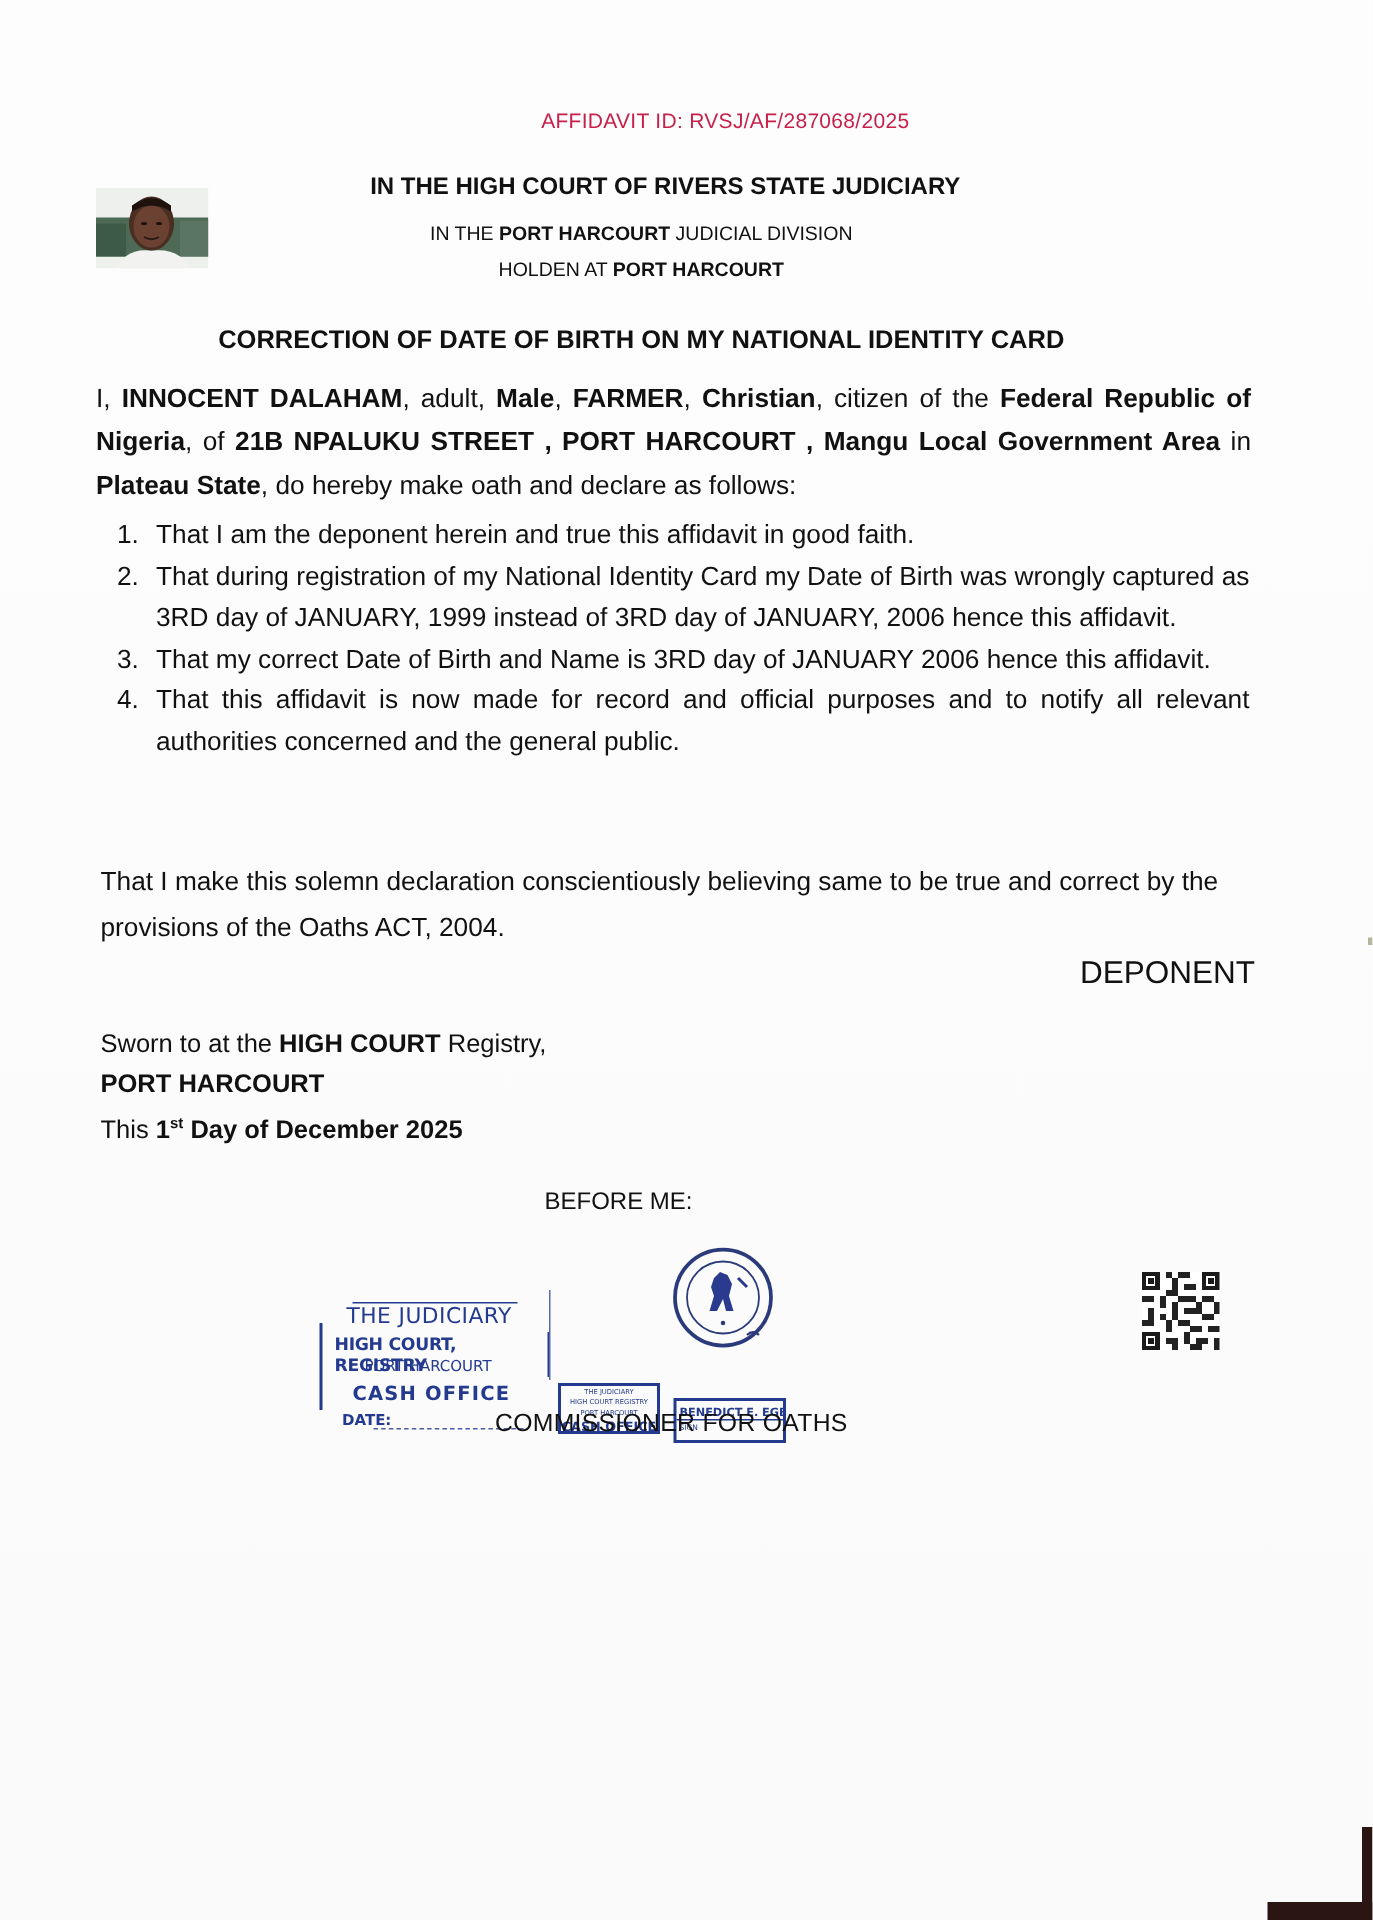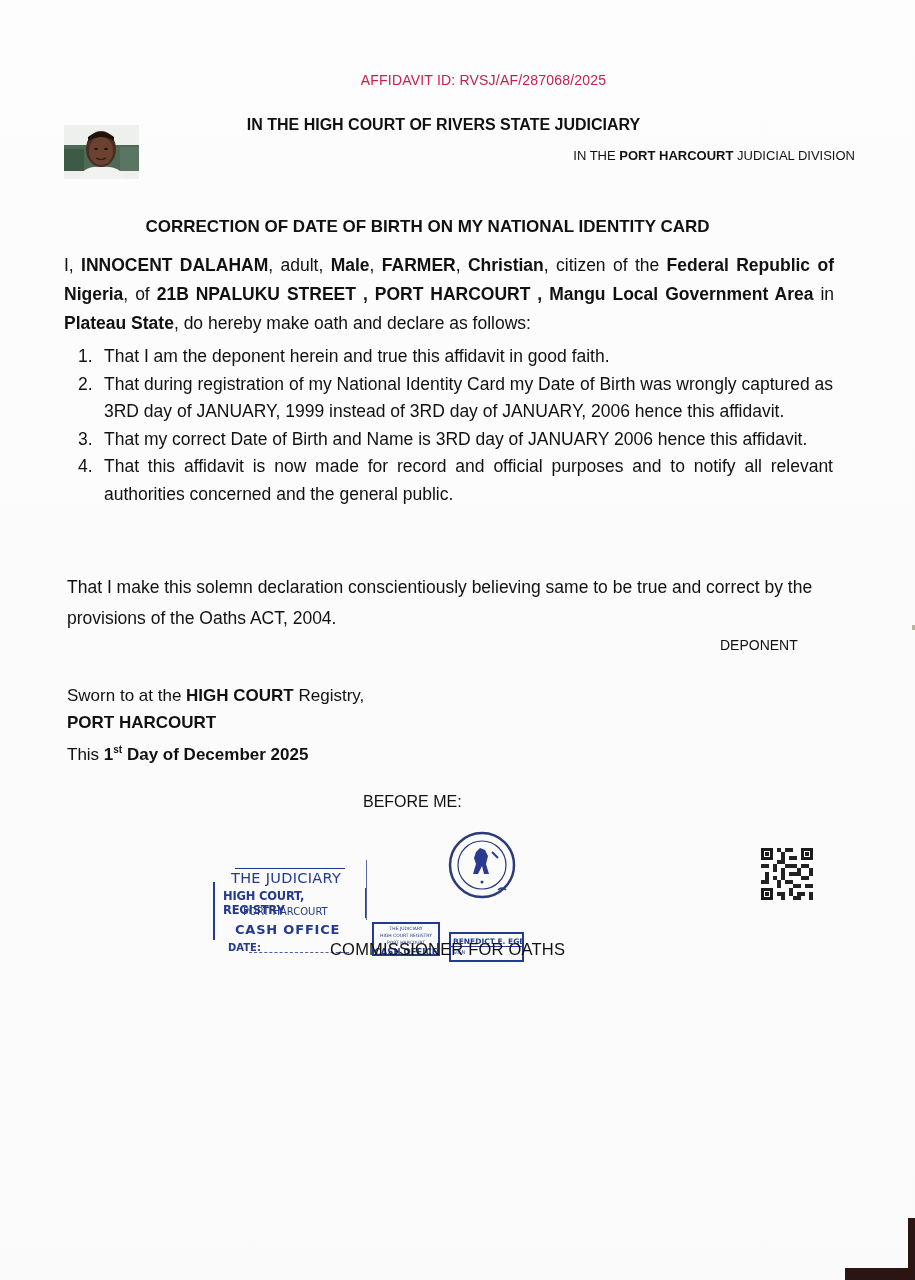--- a/index.html
+++ b/index.html
@@ -9,35 +9,35 @@
       font-family: "Liberation Sans", "DejaVu Sans", sans-serif;
       color: #111;
     }
     .page { position: absolute; inset: 0; background: linear-gradient(180deg,#fcfdfc 0%, #f9faf9 100%); }
     .abs { position: absolute; }
     .b { font-weight: bold; }
 
     .aff-id { left: 0; width: 915px; top: 72px; text-align: center; color: #c7204b; font-size: 14px; letter-spacing: 0.2px; padding-left: 26px; }
     .court-title { left: 0; width: 855px; top: 116px; text-align: center; font-size: 16px; font-weight: bold; padding-left: 16px; }
     .court-title span, .division span, .holden span { display: inline; }
-    .division { left: 0; width: 855px; top: 148px; text-align: right; font-size: 13px; }
+    .division { left: 0; width: 855px; top: 148px; text-align: center; font-size: 13px; }
     .holden { left: 0; width: 855px; top: 172px; text-align: center; font-size: 13px; }
     .subject { left: 0; width: 855px; top: 217px; text-align: center; font-size: 17px; font-weight: bold; }
 
     .photo { left: 64px; top: 125px; width: 75px; height: 54px; overflow: hidden; }
 
     .intro { left: 64px; top: 251px; width: 770px; font-size: 17.5px; line-height: 29px; text-align: justify; }
     .list { left: 78px; top: 343px; width: 755px; font-size: 17.5px; line-height: 27.5px; margin: 0; padding: 0; list-style: none; }
     .list li { display: flex; text-align: justify; margin-bottom: 0; }
     .list li .num { width: 26px; flex-shrink: 0; }
     .list li .txt { flex: 1; }
     .list li:nth-child(2) { margin-top: 0; }
 
     .closing { left: 67px; top: 572px; width: 770px; font-size: 17.5px; line-height: 31px; }
-    .deponent { left: 720px; top: 637px; font-size: 14px; }
+    .deponent { left: 720px; top: 637px; font-size: 21px; }
 
     .sworn { left: 67px; top: 682px; font-size: 17px; line-height: 27px; }
     .sworn sup { font-size: 10px; }
     .before { left: 363px; top: 793px; font-size: 16px; }
     .commissioner { left: 330px; top: 940px; font-size: 16.5px; letter-spacing: 0.2px; }
 
     .stamp-blue { color: #243a8f; font-family: "DejaVu Sans", sans-serif; margin-top: 32px; }
     .stamp1 { left: 213px; top: 836px; width: 156px; height: 94px; }
     .stamp1 .l1 { position: absolute; left: 18px; top: 2px; font-size: 14.5px; letter-spacing: 0.3px; }
     .stamp1 .l2 { position: absolute; left: 10px; top: 21px; font-size: 11.5px; font-weight: bold; letter-spacing: -0.2px; }
@@ -82,20 +82,23 @@
       <path d="M24 12 Q37 2 50 12 L50 16 Q37 8 24 16 Z" fill="#1e120d"></path>
       <ellipse cx="32" cy="24" rx="2" ry="1" fill="#1a0f0b"></ellipse>
       <ellipse cx="42" cy="24" rx="2" ry="1" fill="#1a0f0b"></ellipse>
       <path d="M32 33 Q37 36 42 33" stroke="#2a1a14" stroke-width="1.2" fill="none"></path>
     </svg>
   </div>
 
   <div class="abs court-title">IN THE HIGH COURT OF RIVERS STATE JUDICIARY</div>
   <div class="abs division">
     <span>IN THE </span><span class="b">PORT HARCOURT</span><span> JUDICIAL DIVISION</span>
+  </div>
+  <div class="abs holden">
+    <span>HOLDEN AT </span><span class="b">PORT HARCOURT</span>
   </div>
   <div class="abs subject">CORRECTION OF DATE OF BIRTH ON MY NATIONAL IDENTITY CARD</div>
 
   <div class="abs intro">
     <span>I, </span><span class="b">INNOCENT DALAHAM</span><span>, adult, </span><span class="b">Male</span><span>, </span><span class="b">FARMER</span><span>, </span><span class="b">Christian</span><span>, citizen of the </span><span class="b">Federal Republic of Nigeria</span><span>, of </span><span class="b">21B NPALUKU STREET , PORT HARCOURT , Mangu Local Government Area</span><span> in </span><span class="b">Plateau State</span><span>, do hereby make oath and declare as follows:</span>
   </div>
 
   <ol class="abs list">
     <li>
         <span class="num">1.</span>

